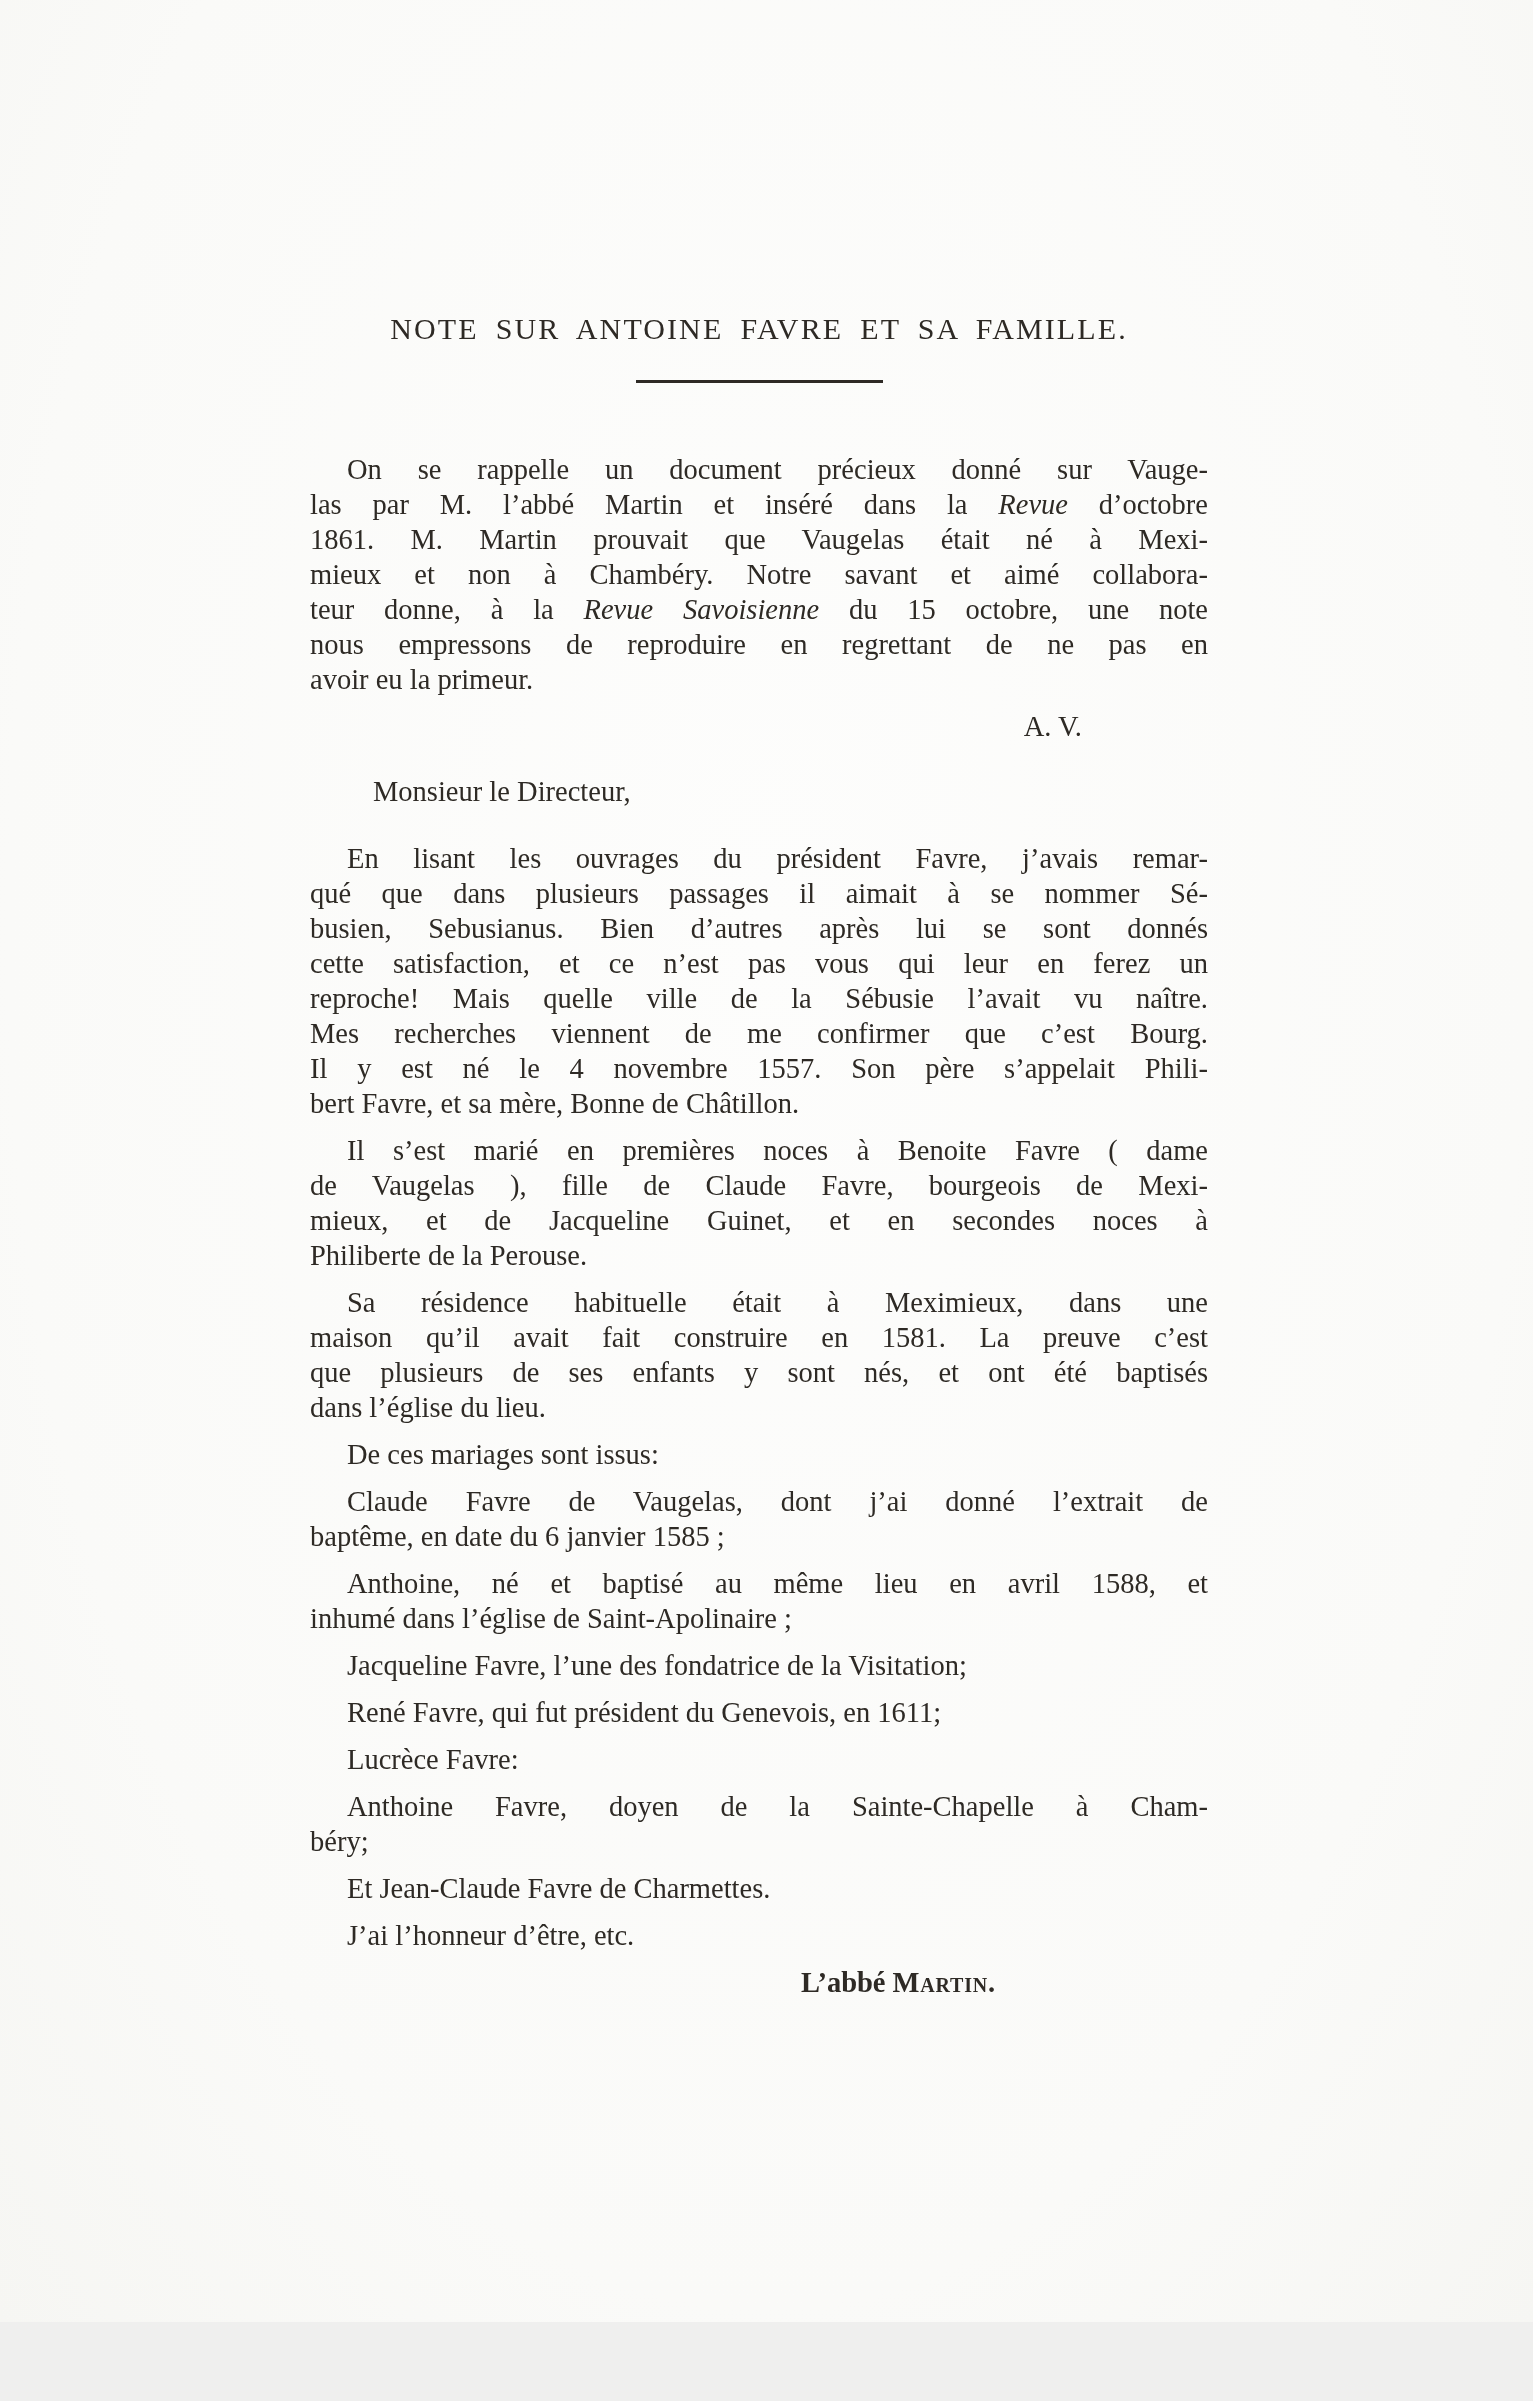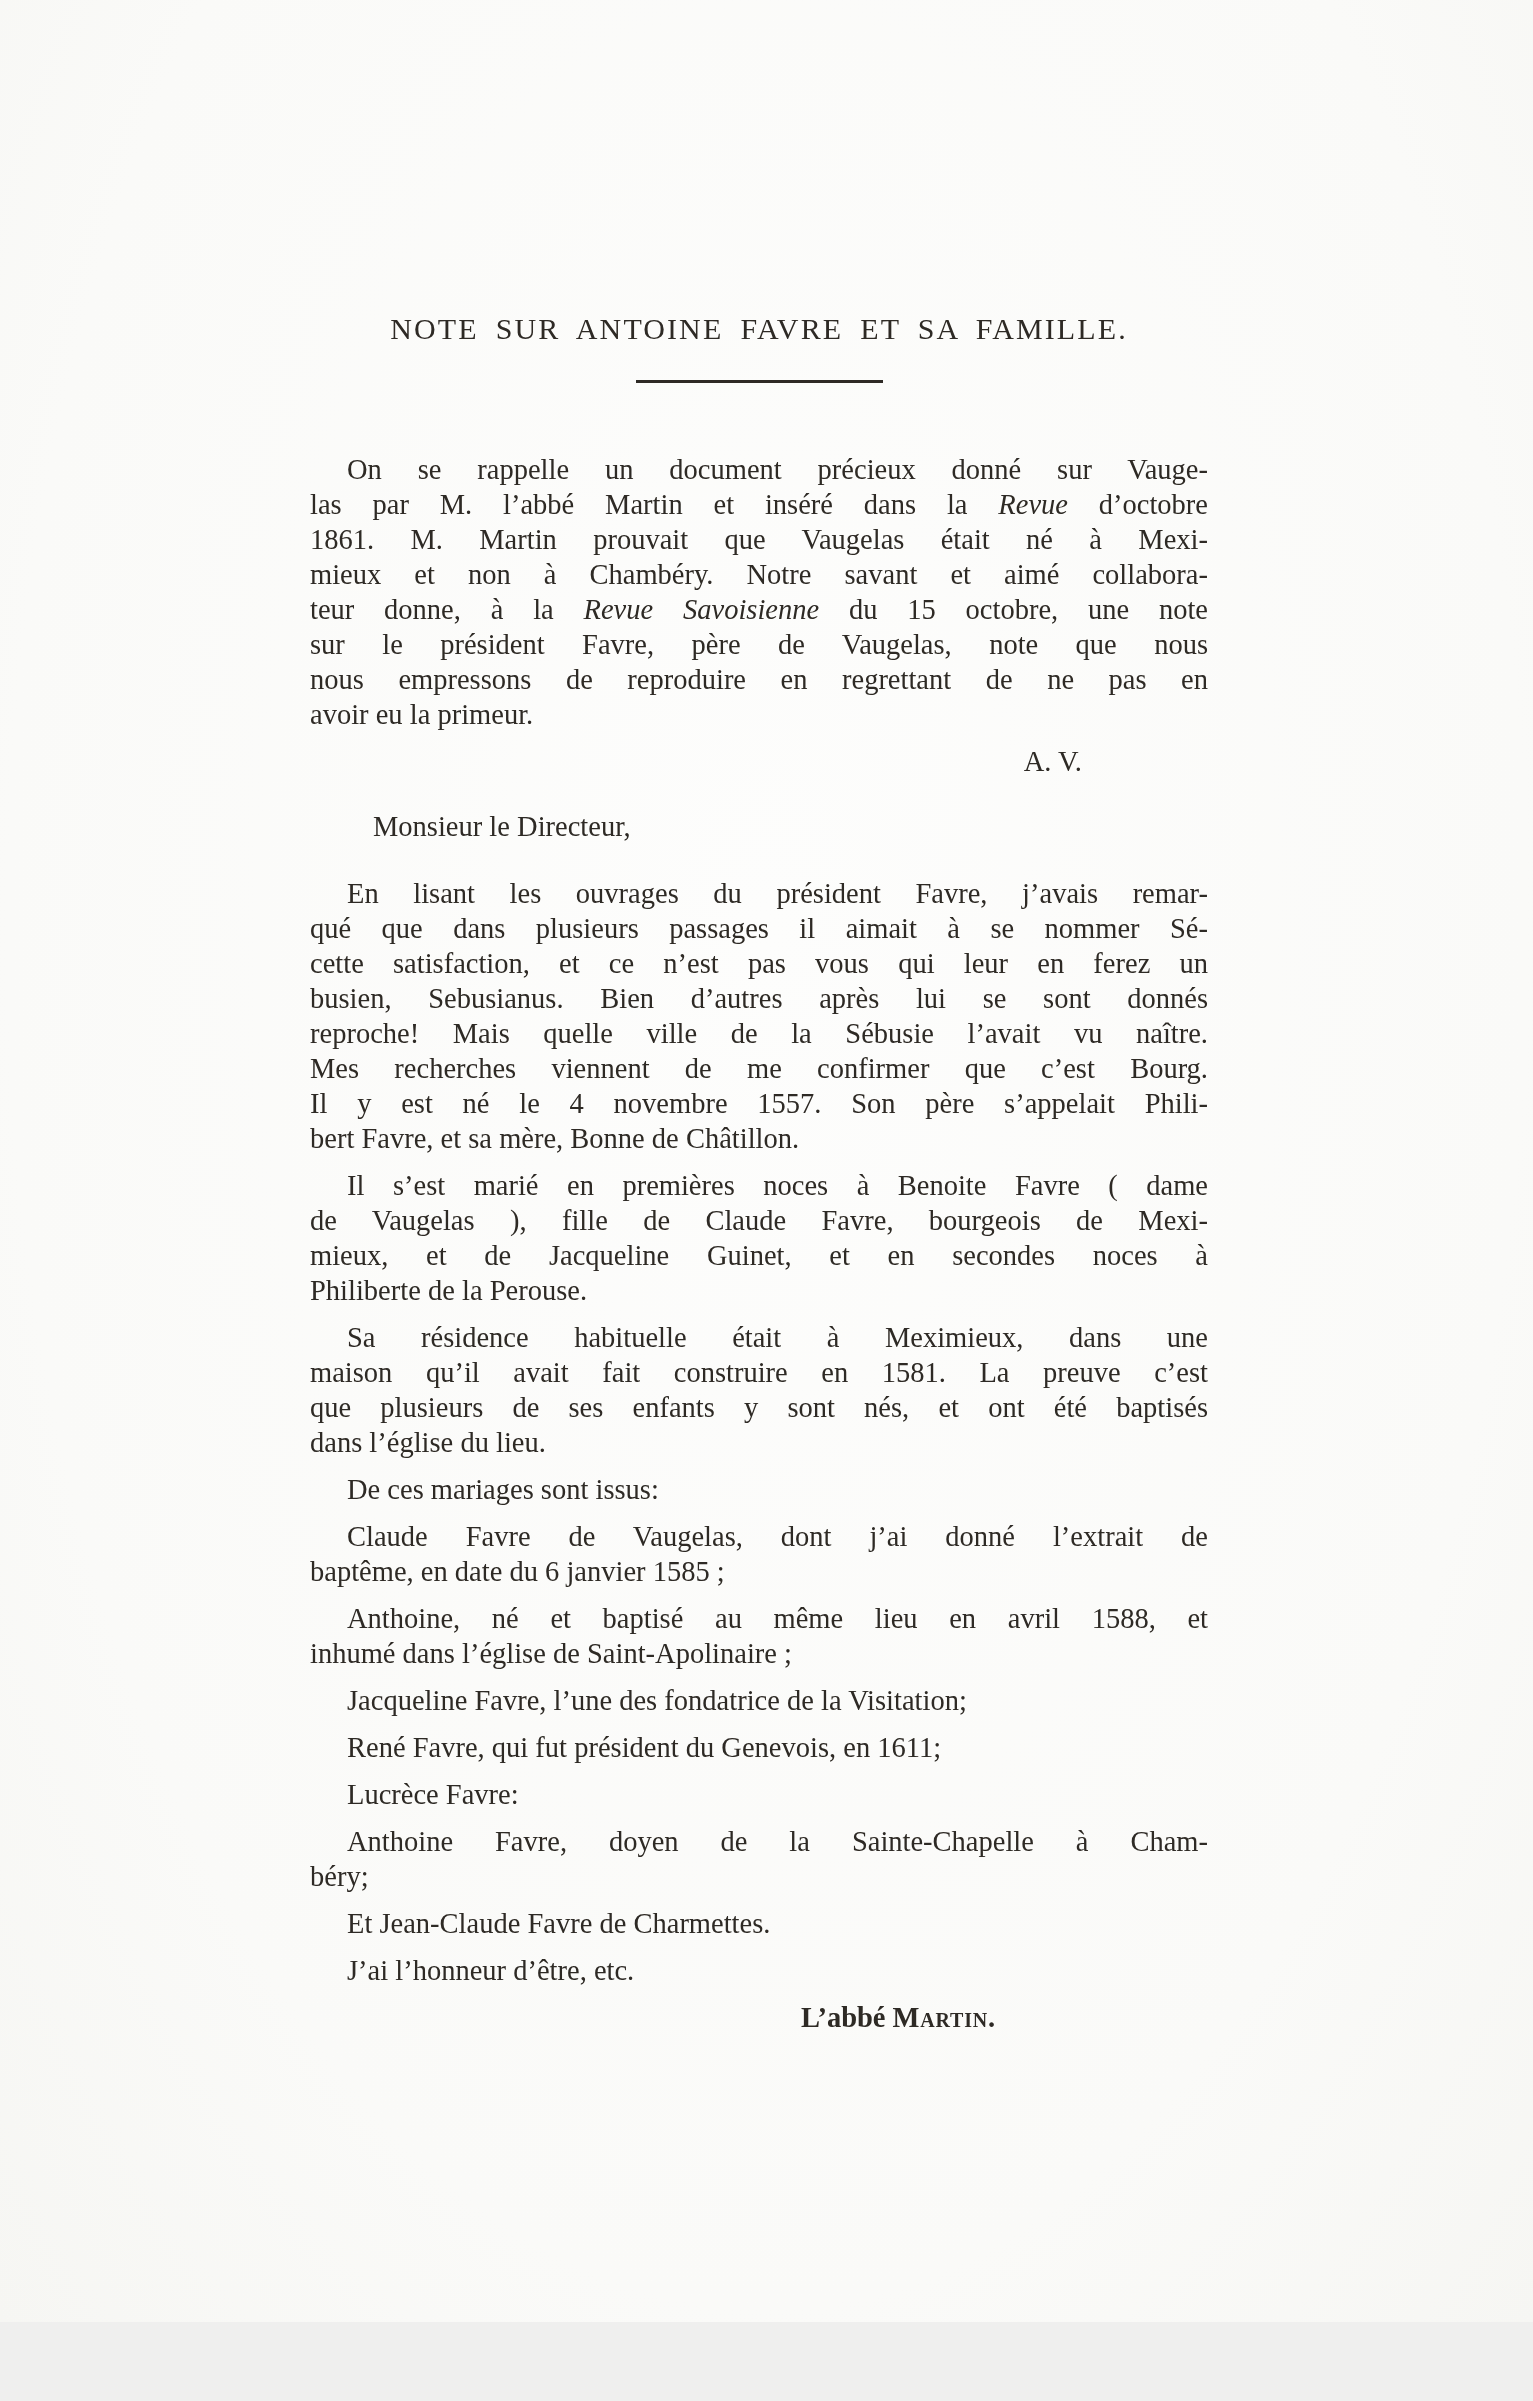--- a/index.html
+++ b/index.html
@@ -64,35 +64,34 @@
 <div class="page">
   <h1 class="title">NOTE SUR ANTOINE FAVRE ET SA FAMILLE.</h1>
   <div class="rule"></div>
   <div class="body">
       <div class="para">
         <div class="line indent"><span>On se rappelle un document précieux donné sur Vauge-</span></div>
         <div class="line"><span>las par M. l’abbé Martin et inséré dans la </span><span class="it">Revue</span><span> d’octobre</span></div>
         <div class="line"><span>1861. M. Martin prouvait que Vaugelas était né à Mexi-</span></div>
         <div class="line"><span>mieux et non à Chambéry. Notre savant et aimé collabora-</span></div>
         <div class="line"><span>teur donne, à la </span><span class="it">Revue Savoisienne</span><span> du 15 octobre, une note</span></div>
-        <div class="line"><span>sur le président Favre, père de Vaugelas, note que nous</span></div>
         <div class="line"><span>nous empressons de reproduire en regrettant de ne pas en</span></div>
         <div class="line last"><span>avoir eu la primeur.</span></div>
       </div>
       <div class="para av">
         <div class="line last"><span>A. V.</span></div>
       </div>
       <div class="para salutation">
         <div class="line last"><span>Monsieur le Directeur,</span></div>
       </div>
       <div class="para">
         <div class="line indent"><span>En lisant les ouvrages du président Favre, j’avais remar-</span></div>
         <div class="line"><span>qué que dans plusieurs passages il aimait à se nommer Sé-</span></div>
+        <div class="line"><span>busien, Sebusianus. Bien d’autres après lui se sont donnés</span></div>
         <div class="line"><span>cette satisfaction, et ce n’est pas vous qui leur en ferez un</span></div>
-        <div class="line"><span>busien, Sebusianus. Bien d’autres après lui se sont donnés</span></div>
         <div class="line"><span>reproche! Mais quelle ville de la Sébusie l’avait vu naître.</span></div>
         <div class="line"><span>Mes recherches viennent de me confirmer que c’est Bourg.</span></div>
         <div class="line"><span>Il y est né le 4 novembre 1557. Son père s’appelait Phili-</span></div>
         <div class="line last"><span>bert Favre, et sa mère, Bonne de Châtillon.</span></div>
       </div>
       <div class="para">
         <div class="line indent"><span>Il s’est marié en premières noces à Benoite Favre ( dame</span></div>
         <div class="line"><span>de Vaugelas ), fille de Claude Favre, bourgeois de Mexi-</span></div>
         <div class="line"><span>mieux, et de Jacqueline Guinet, et en secondes noces à</span></div>
         <div class="line last"><span>Philiberte de la Perouse.</span></div>

